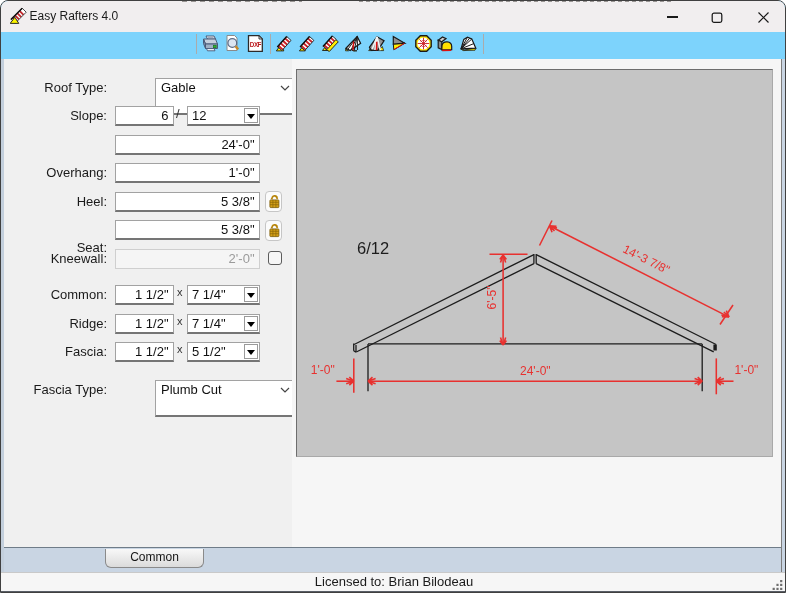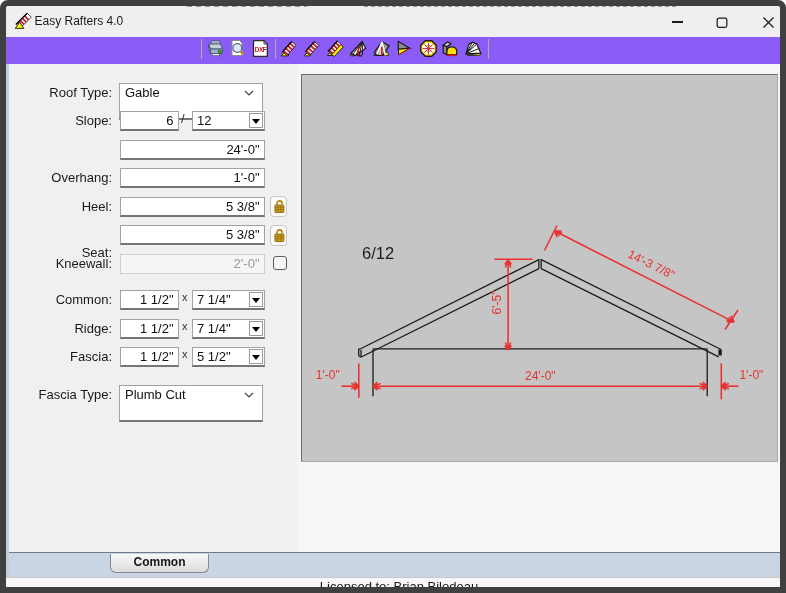--- a/index.html
+++ b/index.html
@@ -1,46 +1,46 @@
 <!DOCTYPE html>
 <html><head>
 <meta charset="utf-8">
 <style>
   html,body{margin:0;padding:0;background:#fff;}
   *{box-sizing:border-box;}
   .win{position:relative;width:786px;height:593px;font-family:"Liberation Sans",sans-serif;
-       border:6px solid #404040;border-radius:8px 8px 0 0;overflow:hidden;background:#8b5cf6;}
+       border:1px solid #404040;border-radius:8px 8px 0 0;overflow:hidden;background:#7dd3fc;}
   .titlebar{position:absolute;left:0;top:0;width:786px;height:31px;background:#F1EEEF;}
   .title{position:absolute;left:28.5px;top:7.5px;font-size:12px;color:#1b1b1b;}
   .menubar{position:absolute;left:0;top:31px;width:786px;height:27px;background:#F1F0F0;border-bottom:1px solid #8f8f8f;}
   .menu{position:absolute;top:4px;height:15px;line-height:15px;font-size:12.5px;color:#111;}
   .client{position:absolute;left:1px;top:58px;width:784px;height:489px;background:#F0F0F0;}
   .lbl{position:absolute;left:0;width:105px;height:19px;line-height:19px;text-align:right;font-size:13px;color:#1a1a1a;}
   .fld{position:absolute;background:#fff;border:1px solid #a2a2a2;border-bottom:2px solid #757575;
        height:20px;font-size:13px;color:#111;line-height:17px;}
   .fr{text-align:right;padding-right:4px;}
   .fl{text-align:left;padding-left:4px;}
   .combo{position:absolute;background:#fff;border:1px solid #a2a2a2;border-bottom:2px solid #757575;
-       height:37px;font-size:13px;color:#111;line-height:17px;padding-left:5px;}
+       height:37px;font-size:13px;color:#111;line-height:17px;padding-left:5px;margin-left:41px;}
   .dbtn{position:absolute;right:1px;top:1px;width:14px;height:15px;background:#fff;border:1px solid #9a9a9a;}
   .dbtn:after{content:"";position:absolute;left:2px;top:5px;width:0;height:0;
        border:4px solid transparent;border-top:5px solid #000;}
   .lockbtn{position:absolute;width:17px;height:21px;background:#FBFBFB;border:1px solid #c6c6c6;border-radius:4px;}
   .chk{position:absolute;left:266px;top:191.5px;width:14px;height:14px;border:1.6px solid #5c5c5c;border-radius:3px;background:#f6f6f6;}
   .sep{position:absolute;top:33px;height:20px;width:1px;background:#ababab;}
   .canvasbox{position:absolute;left:294px;top:10px;width:477px;height:388px;background:#C5C5C5;
        border-top:1.5px solid #6e6e6e;border-left:1.5px solid #6e6e6e;border-right:1px solid #a9a9a9;border-bottom:1px solid #a9a9a9;}
   .pageline{position:absolute;left:0;top:546px;width:786px;height:1.3px;background:#6f7c88;}
   .tabstrip{position:absolute;left:0;top:547px;width:786px;height:25px;background:#C9D5E3;}
   .tab1{position:absolute;left:4px;top:545px;width:98px;height:22px;background:linear-gradient(#FDFDFD,#EDEDED);
         border:1px solid #8a8a8a;border-top:none;border-radius:0 0 6px 6px;
         text-align:center;font-size:12px;color:#161616;line-height:21px;z-index:3;}
   .tab2{position:absolute;left:104px;top:547.5px;width:99px;height:19px;background:linear-gradient(#F8F8F8,#DBDBDB);
         border:1px solid #8a8a8a;border-top:none;border-radius:0 0 6px 6px;
-        text-align:center;font-size:12px;color:#161616;line-height:17px;z-index:2;font-weight:bold;}
+        text-align:center;font-size:12px;color:#161616;line-height:17px;z-index:2;}
   .statusbar{position:absolute;left:0;top:571px;width:786px;height:19px;background:#F6F6F6;border-top:1px solid #c9c9c9;
         text-align:center;font-size:13px;color:#1a1a1a;line-height:18.5px;}
   .btmborder{position:absolute;left:0;top:589.5px;width:786px;height:2.5px;background:#595e66;}
   .edgeL{position:absolute;left:0px;top:58px;width:2.5px;height:513px;background:#c3cfdc;}
   .edgeR{position:absolute;left:779.5px;top:58px;width:1.2px;height:513px;background:#7d7d7d;}
   .edgeR2{position:absolute;left:780.7px;top:58px;width:4px;height:513px;background:#c9d5e3;}
 </style>
 </head>
 <body>
 <div class="win">

